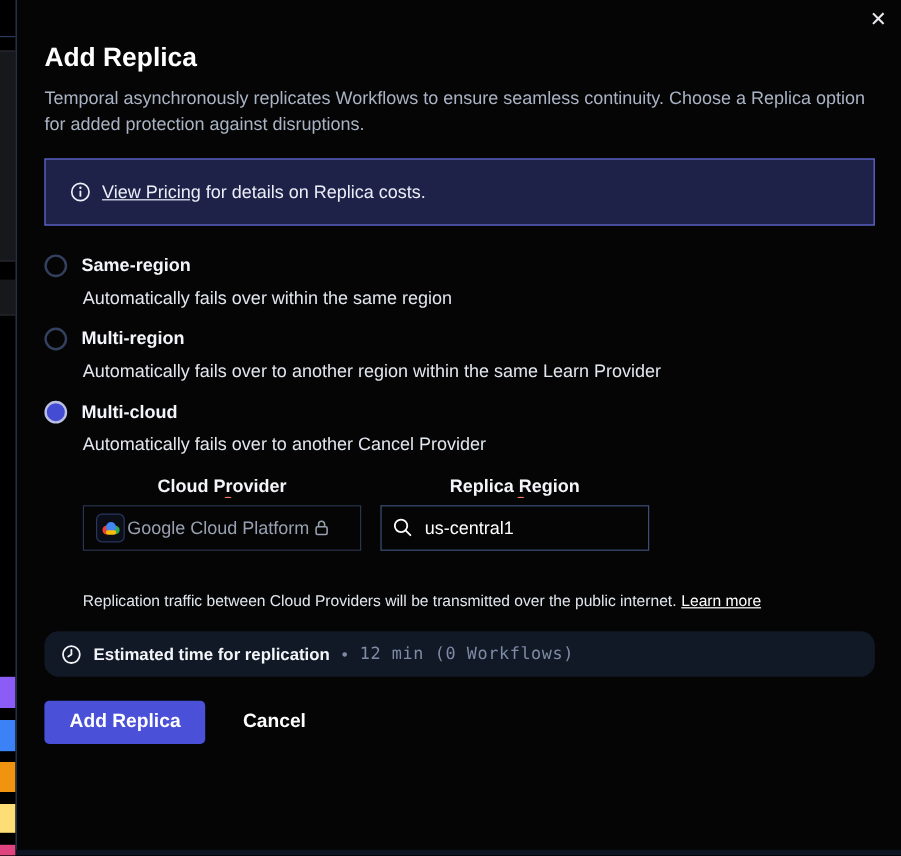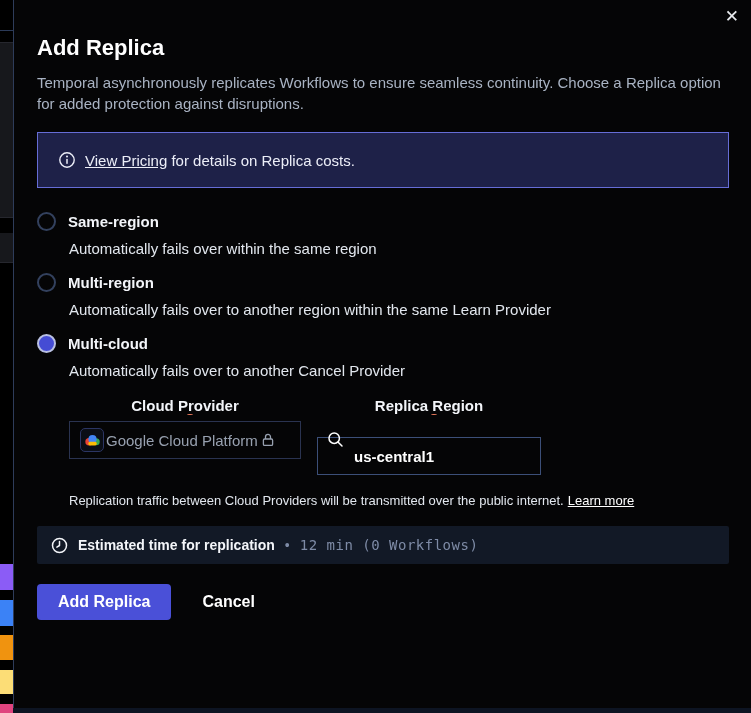--- a/index.html
+++ b/index.html
@@ -70,30 +70,30 @@
     border:1px solid #2a3350; background:transparent; padding:0 10px; gap:2px;
   }
   .gcp-chip {
     width:24px; height:24px; border:1px solid #2b3563; border-radius:5px;
     background:#0b0e16; display:flex; align-items:center; justify-content:center; flex:0 0 auto;
   }
   .provider-name { font-size:15px; color:#98a1b0; white-space:nowrap; }
   .region-box { position:relative; margin-top:6px; height:38px; }
   .region-input {
     width:100%; height:100%; background:transparent;
-    border:1px solid #3c4f78; color:#fff; font-size:15px; font-weight:bold;
-    padding:0 14px 0 36px; font-family:"Liberation Sans", sans-serif; outline:none;margin-top:16px;
+    border:1px solid #3c4f78; color:#fff; font-size:15px; font-weight:normal;
+    padding:0 14px 0 36px; font-family:"Liberation Sans", sans-serif; outline:none;
   }
   .search-icon { position:absolute; left:10px; top:10px; pointer-events:none; }
 
   .provider-note { margin-top:34px; font-size:13px; color:#e2e7ee; }
   .provider-note a { color:#fff; text-decoration:underline; cursor:pointer; margin-left:4px; }
 
   .estimate-bar {
-    margin-top:18px; height:38px; background:#121926; border-radius:2px;
+    margin-top:18px; height:38px; background:#121926; border-radius:12px;
     display:flex; align-items:center; padding:12px 14px; gap:10px;
   }
   .estimate-label { font-size:14px; font-weight:bold; color:#f3f5f9; }
   .estimate-sep { color:#7e8ba6; font-size:14px; }
   .estimate-value { font-family:"DejaVu Sans Mono", monospace; font-size:14px; color:#7e8ba6; letter-spacing:0.5px; }
 
   .actions { margin-top:20px; display:flex; align-items:center; }
   .primary-btn {
     height:36px; padding:0 21px; background:#4a50d8; border:none; border-radius:4px;
     color:#fff; font-size:16px; font-weight:bold; cursor:pointer;

